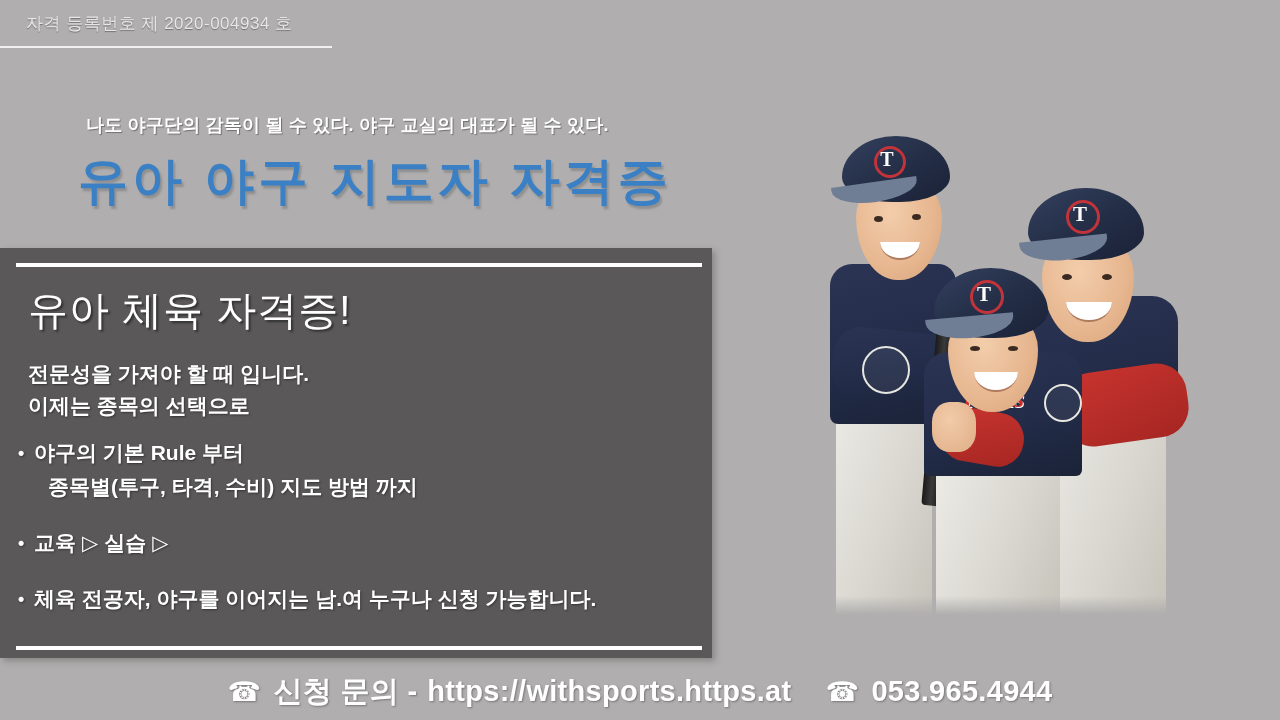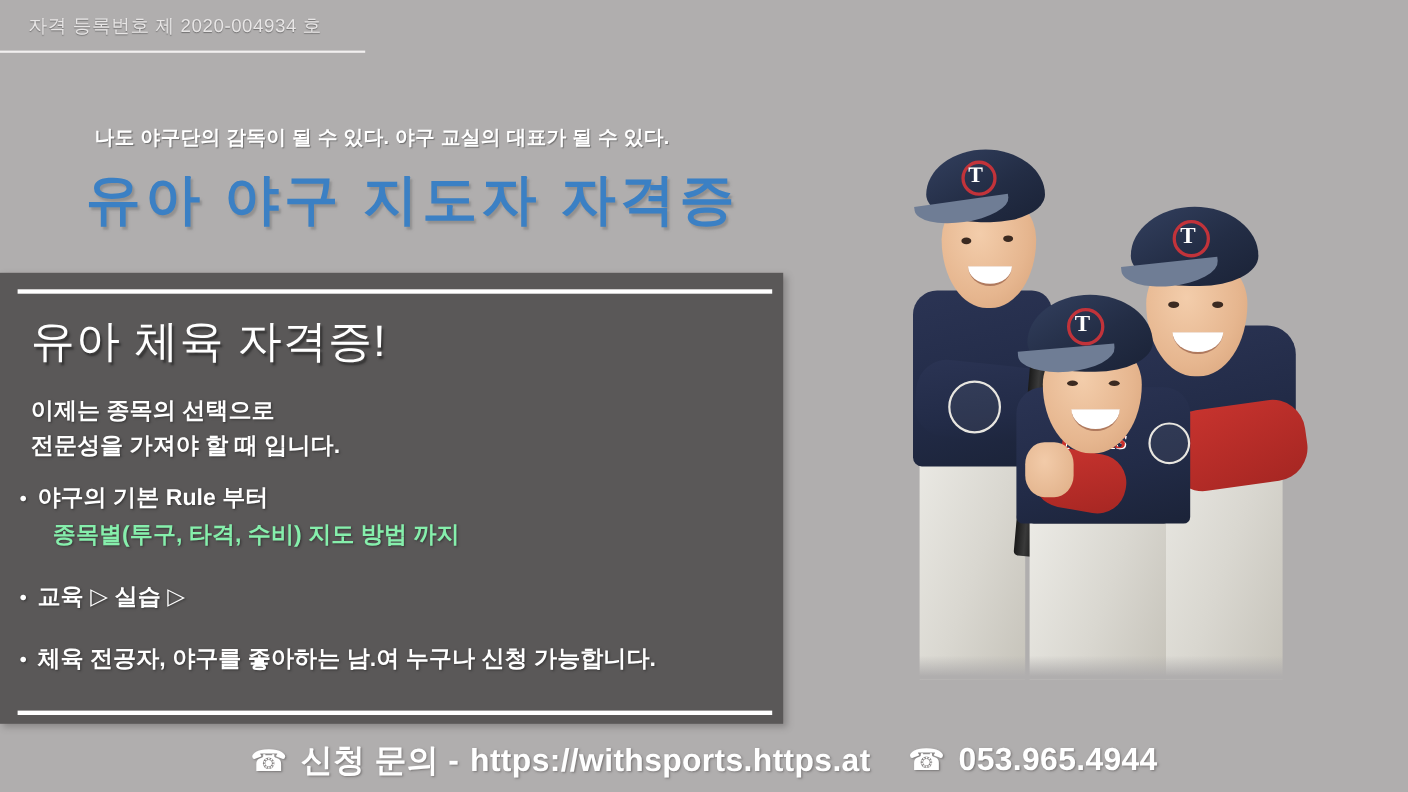--- a/index.html
+++ b/index.html
@@ -139,21 +139,21 @@
   }
   .dot {
     width: 16px;
     flex: 0 0 16px;
     font-size: 18px;
     line-height: 34px;
     color: #ffffff;
   }
   .bullet-sub {
     margin-left: 30px;
-    color: #86efac;
+    color: #ffffff;
     font-size: 21px;
     font-weight: bold;
     line-height: 34px;
     white-space: nowrap;
     text-shadow: 1px 1px 2px rgba(20,20,20,.5);
   }
   .tri { padding: 0 6px; font-weight: normal; }
 
   
   .photo {
@@ -294,22 +294,22 @@
 
   <div class="kicker">나도 야구단의 감독이 될 수 있다. 야구 교실의 대표가 될 수 있다.</div>
   <div class="headline">유아 야구 지도자 자격증</div>
 
   <div class="panel">
     <div class="panel-rule-top"></div>
 
     <div class="panel-title">유아 체육 자격증!</div>
 
     <div class="lead">
+      <div>전문성을 가져야 할 때 입니다.</div>
       <div>이제는 종목의 선택으로</div>
-      <div>전문성을 가져야 할 때 입니다.</div>
     </div>
 
     <div class="bullets">
 
       <div class="bullet-row">
         <div class="bullet-line">
           <span class="dot">•</span>
           <span>야구의 기본 Rule 부터</span>
         </div>
         <div class="bullet-sub">종목별(투구, 타격, 수비) 지도 방법 까지</div>
@@ -321,21 +321,21 @@
           <span>교육</span>
           <span class="tri">▷</span>
           <span>실습</span>
           <span class="tri">▷</span>
         </div>
       </div>
 
       <div class="bullet-row" style="margin-top:22px;">
         <div class="bullet-line">
           <span class="dot">•</span>
-          <span>체육 전공자, 야구를 좋아하는 남.여 누구나 신청 가능합니다.</span>
+          <span>체육 전공자, 야구를 이어지는 남.여 누구나 신청 가능합니다.</span>
         </div>
       </div>
 
     </div>
 
     <div class="panel-rule-bottom"></div>
   </div>
 
   <div class="photo">
 

